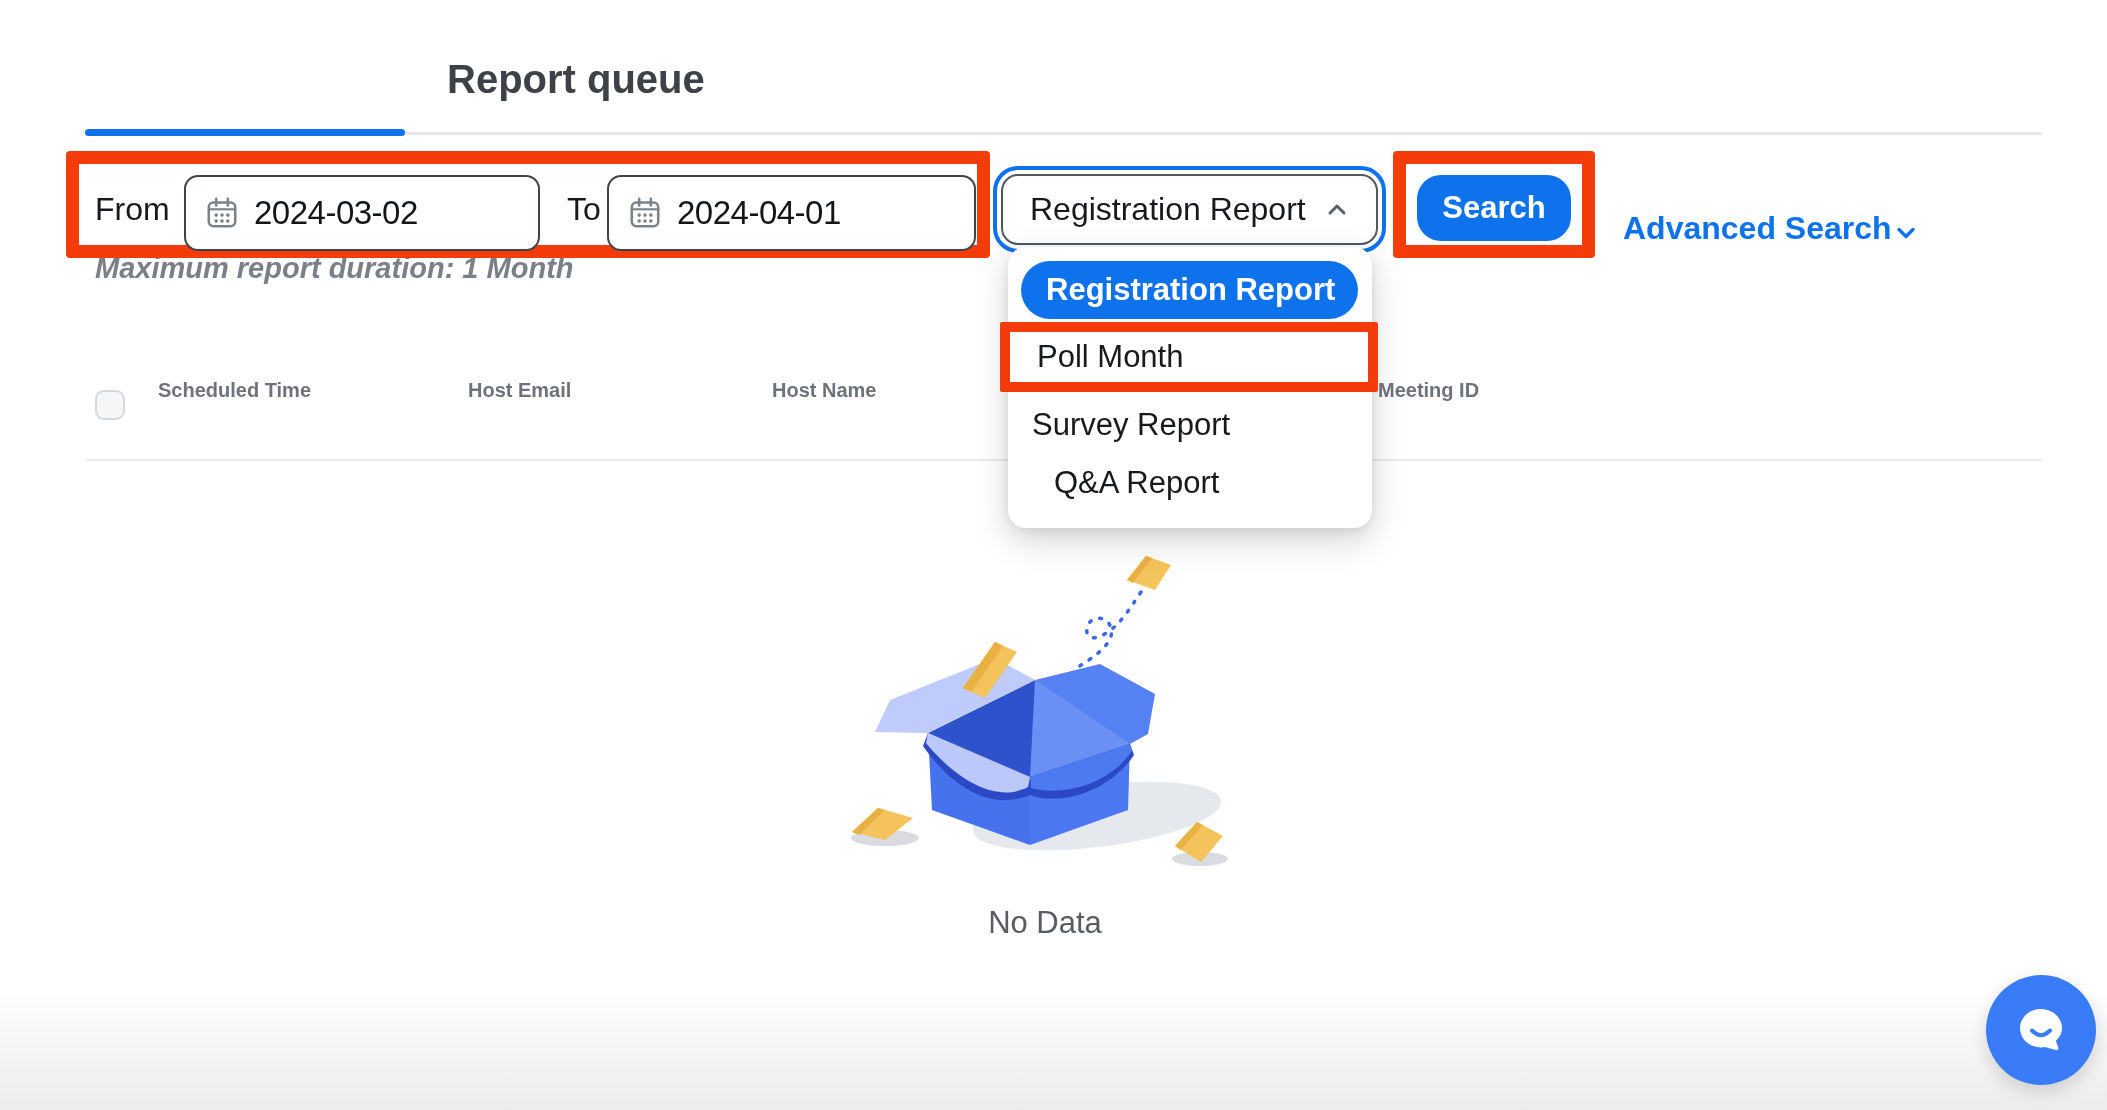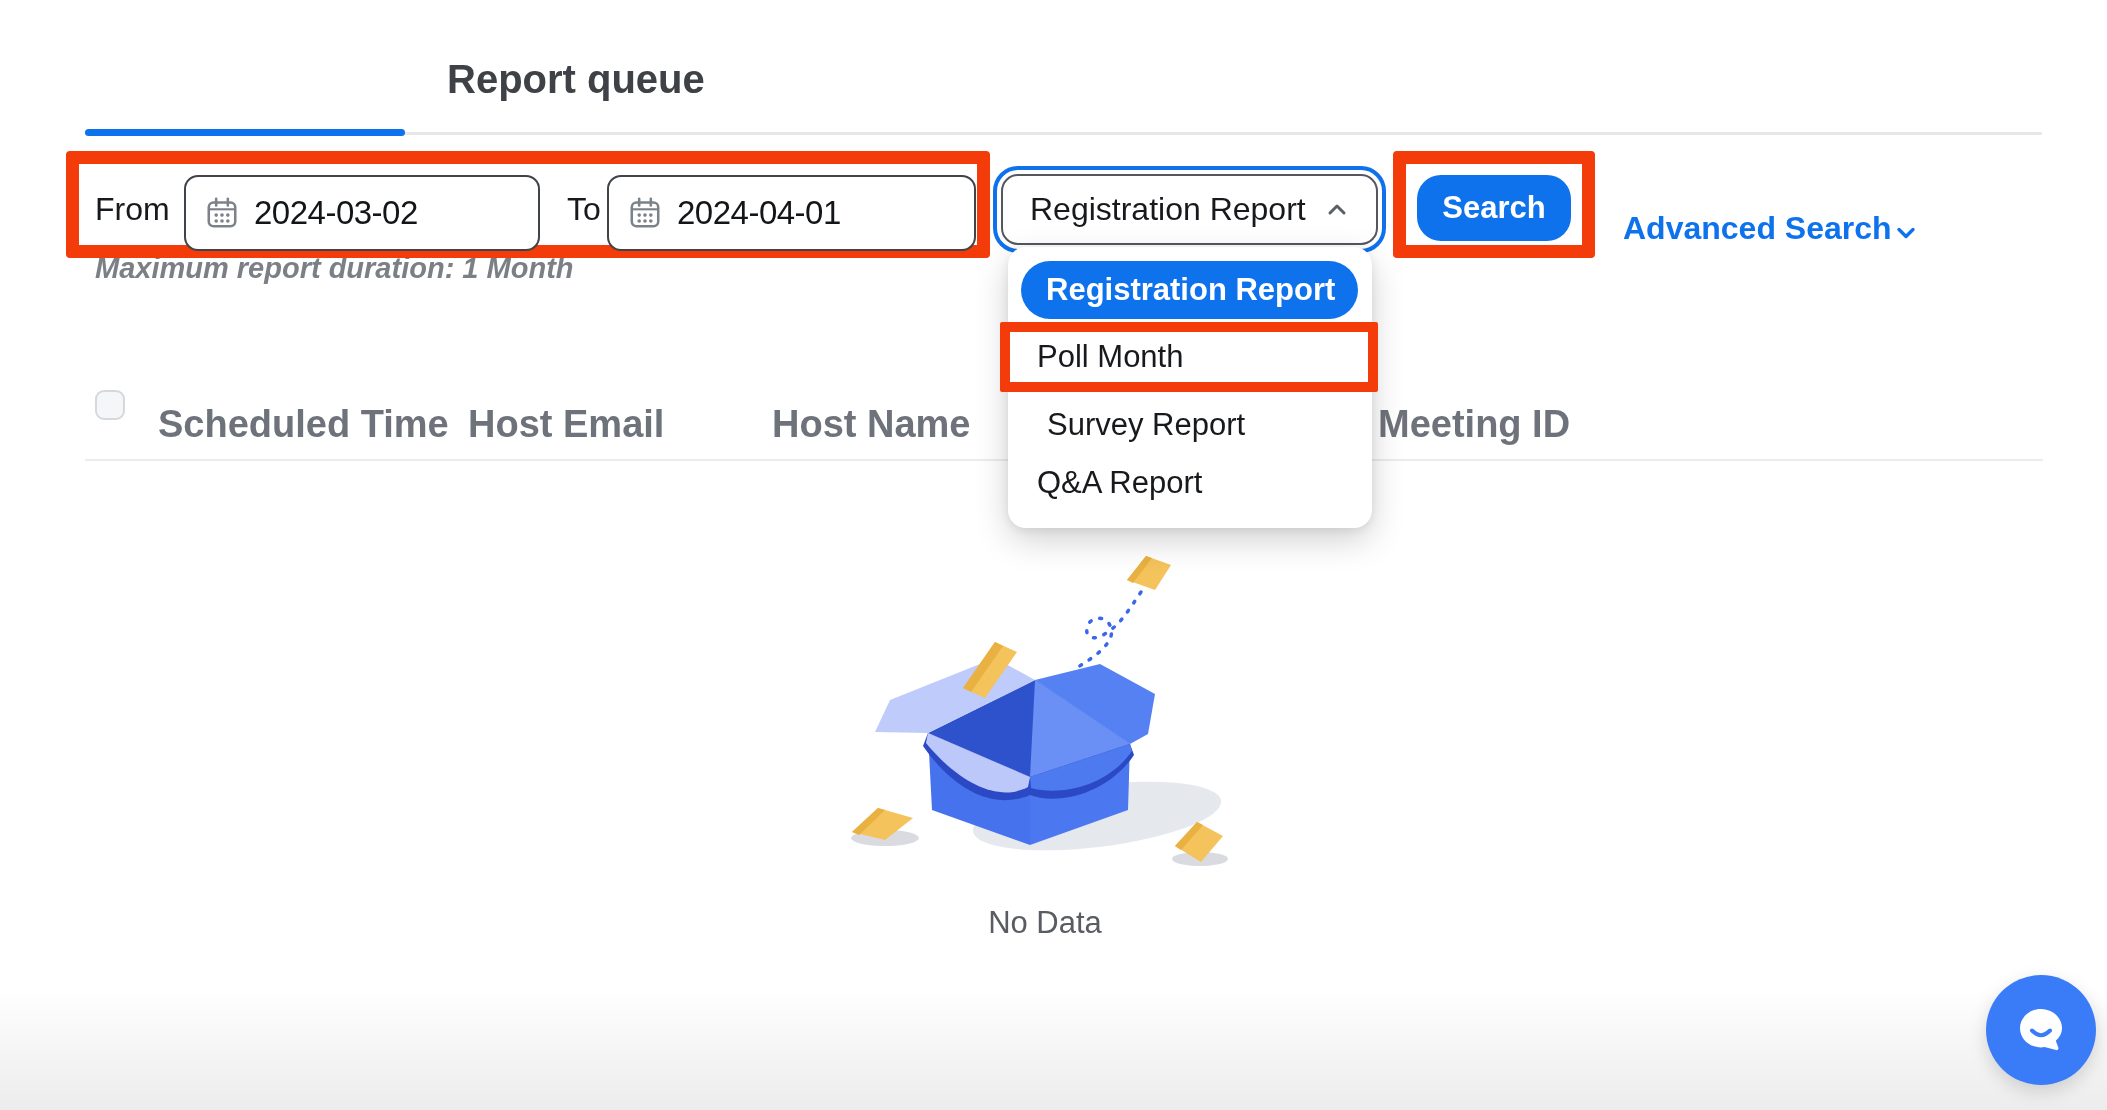--- a/index.html
+++ b/index.html
@@ -56,28 +56,28 @@
     position:absolute;left:1008px;top:247px;width:364px;height:281px;background:#fff;border-radius:18px;
     box-shadow:0 12px 34px rgba(0,0,0,.18),0 2px 10px rgba(0,0,0,.08);z-index:40;
   }
   .menu-option{position:absolute;left:0;width:100%;font-size:31px;color:#17191C;cursor:pointer;white-space:nowrap;}
   .opt-selected{
     left:13px;top:14px;width:337px;height:58px;border-radius:29px;background:#0E72ED;
     color:#fff;font-weight:700;line-height:58px;padding-left:25px;
   }
   .opt-poll{top:85px;height:50px;line-height:50px;padding-left:29px;z-index:2;}
   .anno-poll{position:absolute;left:-8px;top:75px;width:378px;height:70px;border:10px solid #F43B0A;border-radius:2px;pointer-events:none;z-index:3;}
-  .opt-survey{top:150px;height:56px;line-height:56px;padding-left:39px;}
-  .opt-qa{top:208px;height:56px;line-height:56px;padding-left:29px;}
+  .opt-survey{top:150px;height:56px;line-height:56px;padding-left:24px;}
+  .opt-qa{top:208px;height:56px;line-height:56px;padding-left:46px;}
   
   .checkbox{
     position:absolute;left:95px;top:390px;width:30px;height:30px;background:#F5F6F7;
     border:2px solid #D5D8DC;border-radius:9px;cursor:pointer;
   }
-  .th{position:absolute;top:403px;font-size:38px;font-weight:700;color:#6E737B;white-space:nowrap;}
+  .th{position:absolute;top:379px;font-size:20px;font-weight:700;color:#6E737B;white-space:nowrap;}
   .th-0{left:158px;}.th-1{left:468px;}.th-2{left:772px;}.th-3{left:1378px;z-index:1;}
   .divider{position:absolute;left:85px;top:459px;width:1958px;height:2px;background:#ECECEC;}
   
   .empty-illustration{position:absolute;left:845px;top:548px;width:400px;height:330px;}
   .no-data{position:absolute;left:845px;top:905px;width:400px;text-align:center;font-size:31px;color:#595D62;}
   
   .chat-launcher{
     position:absolute;left:1986px;top:975px;width:110px;height:110px;border-radius:50%;
     background:#3A7CF8;cursor:pointer;box-shadow:0 6px 18px rgba(0,0,0,.15);
     display:flex;align-items:center;justify-content:center;z-index:60;

